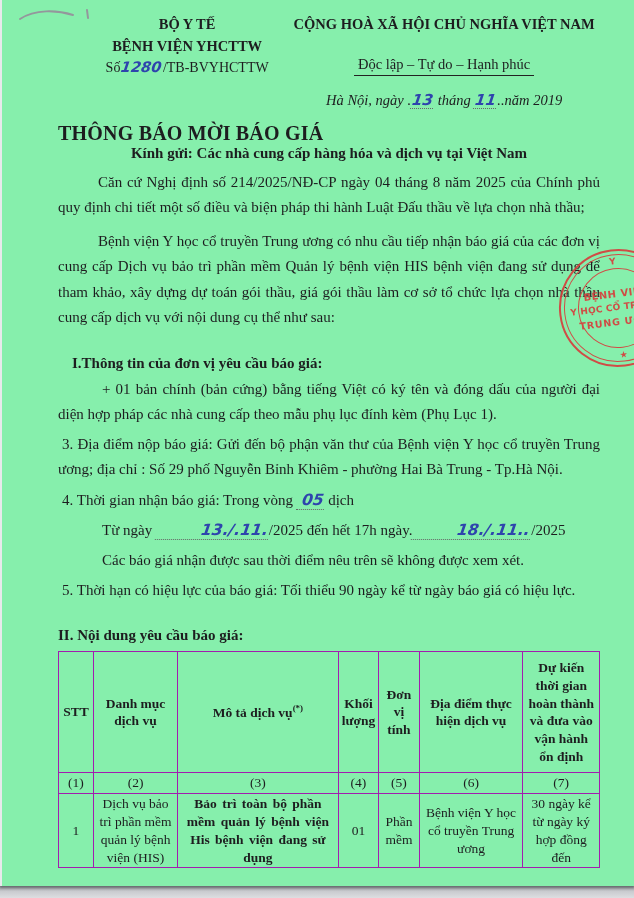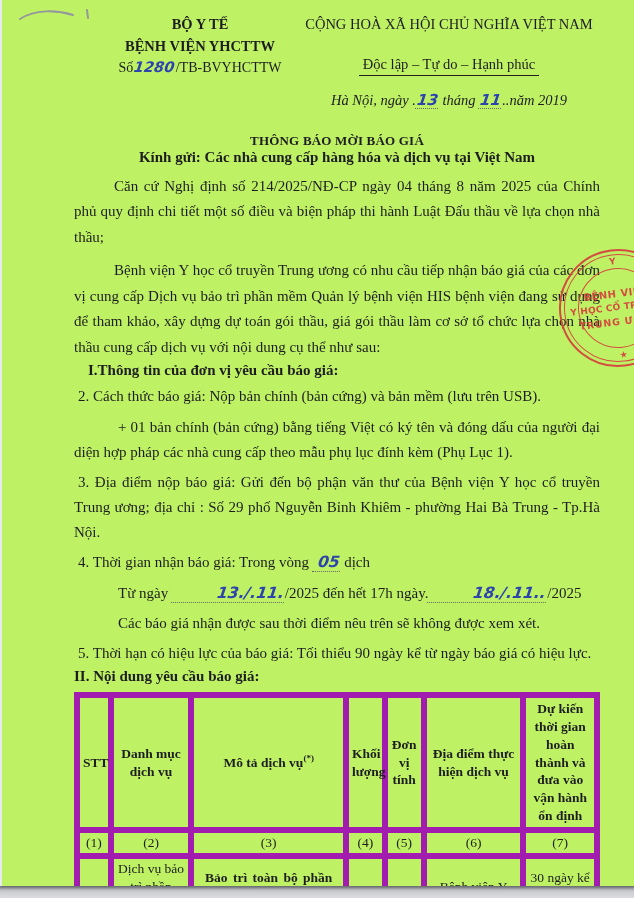--- a/index.html
+++ b/index.html
@@ -2,64 +2,64 @@
 <html><head>
 <meta charset="utf-8">
 <style>
   html,body{margin:0;padding:0;}
   body{
     width:634px;height:898px;background:#e3e4e7;
     font-family:"Liberation Serif", serif;color:#1d1d1f;
     overflow:hidden;
   }
   .page{
-    position:relative;width:634px;height:886px;background:#bef264;
+    position:relative;width:634px;height:886px;background:#86efac;
     overflow:hidden;box-sizing:border-box;
-    padding:14px 34px 0 72px;
+    padding:14px 34px 0 56px;
     border-left:2px solid #e8e9ec;
     box-shadow:0 2px 2px rgba(60,62,66,.45);
   }
   .page-gap{height:12px;background:linear-gradient(#8f9296,#c9cbcf 45%,#dddee1);}
 
   
   .artifact{position:absolute;top:7px;left:15px;width:78px;height:16px;}
 
   
   .hdr{display:flex;justify-content:space-between;align-items:flex-start;}
   .hdr-left{width:205px;text-align:center;margin-left:28px;font-size:14.5px;}
   .hdr-left .b{font-weight:bold;line-height:1.5;}
   .doc-no{font-size:14px;margin-top:2px;white-space:nowrap;}
   .hdr-right{width:316px;text-align:center;font-size:14.5px;}
-  .hdr-right .b{font-weight:normal;line-height:1.5;}
+  .hdr-right .b{font-weight:bold;line-height:1.5;}
   .motto{display:inline-block;border-bottom:1.5px solid #222;padding:0 4px 2px 4px;font-weight:normal;margin-top:20px;}
   .dateline{font-style:italic;margin-top:16px;font-size:14.5px;text-align:center;}
 
   .hw{
     font-family:"DejaVu Sans", sans-serif;font-style:italic;font-weight:600;
     color:#2e44ad;display:inline-block;transform:skewX(-8deg);
     font-size:1.04em;padding:0 1px;line-height:1;
   }
   .hw.dotted{border-bottom:1px dotted #666;}
 
-  .title{text-align:center;font-weight:bold;font-size:13px;margin-top:24px;letter-spacing:.2px;}
+  .title{text-align:left;font-weight:bold;font-size:20px;margin-top:13px;letter-spacing:.2px;}
   .salutation{text-align:center;font-weight:bold;font-size:15px;}
 
   .para{font-size:15px;line-height:1.7;text-align:justify;text-indent:40px;margin:8px 0 0 0;}
   .item{font-size:15px;line-height:1.68;margin:5px 0 0 0;text-indent:4px;}
   .item.justify{text-align:justify;}
   .indented{text-indent:44px;}
-  .heading{font-weight:bold;font-size:15px;margin-top:2px;}
+  .heading{font-weight:bold;font-size:15px;margin-top:24px;}
   .heading.h1{ text-indent:14px;}
 
   
   table.quote{
     width:100%;border-collapse:collapse;table-layout:fixed;margin-top:7px;
     font-size:13.5px;line-height:1.32;
   }
-  table.quote td{border:6px solid #a21caf;text-align:center;vertical-align:middle;padding:1px 3px;}
+  table.quote td{border:1px solid #a21caf;text-align:center;vertical-align:middle;padding:1px 3px;}
   tr.thead td{font-weight:bold;height:116px;padding:2px 3px;}
   tr.tnums td{height:17px;}
   tr.tdata td{height:60px;vertical-align:middle;}
   td.desc{font-weight:bold;text-align:justify;padding:2px 6px;word-spacing:2px;}
   td.cat{text-align:left;padding:2px 4px;}
   sup.star{font-size:9px;vertical-align:super;}
 
   
   .stamp{
     position:absolute;top:249px;left:557px;width:118px;height:118px;
@@ -99,21 +99,20 @@
     </div>
   </div>
 
   <div class="title">THÔNG BÁO MỜI BÁO GIÁ</div>
   <div class="salutation">Kính gửi: Các nhà cung cấp hàng hóa và dịch vụ tại Việt Nam</div>
 
   <p class="para">Căn cứ Nghị định số 214/2025/NĐ-CP ngày 04 tháng 8 năm 2025 của Chính phủ quy định chi tiết một số điều và biện pháp thi hành Luật Đấu thầu về lựa chọn nhà thầu;</p>
   <p class="para">Bệnh viện Y học cổ truyền Trung ương có nhu cầu tiếp nhận báo giá của các đơn vị cung cấp Dịch vụ bảo trì phần mềm Quản lý bệnh viện HIS bệnh viện đang sử dụng để tham khảo, xây dựng dự toán gói thầu, giá gói thầu làm cơ sở tổ chức lựa chọn nhà thầu cung cấp dịch vụ với nội dung cụ thể như sau:</p>
 
   <div class="heading h1">I.Thông tin của đơn vị yêu cầu báo giá:</div>
-  <p class="item">2. Cách thức báo giá: Nộp bản chính (bản cứng) và bản mềm (lưu trên USB).</p>
   <p class="item justify indented">+ 01 bản chính (bản cứng) bằng tiếng Việt có ký tên và đóng dấu của người đại diện hợp pháp các nhà cung cấp theo mẫu phụ lục đính kèm (Phụ Lục 1).</p>
   <p class="item justify">3. Địa điểm nộp báo giá: Gửi đến bộ phận văn thư của Bệnh viện Y học cổ truyền Trung ương; địa chỉ : Số 29 phố Nguyễn Bỉnh Khiêm - phường Hai Bà Trung - Tp.Hà Nội.</p>
   <p class="item"><span>4. Thời gian nhận báo giá: Trong vòng </span><span class="hw dotted">05</span><span> dịch</span></p>
   <p class="item indented"><span>Từ ngày </span><span class="hw dotted">13./.11.</span><span>/2025 đến hết 17h ngày.</span><span class="hw dotted">18./.11..</span><span>/2025</span></p>
   <p class="item indented">Các báo giá nhận được sau thời điểm nêu trên sẽ không được xem xét.</p>
   <p class="item">5. Thời hạn có hiệu lực của báo giá: Tối thiểu 90 ngày  kể từ ngày báo giá có hiệu lực.</p>
 
   <div class="heading">II. Nội dung yêu cầu báo giá:</div>
 
   <table class="quote">

